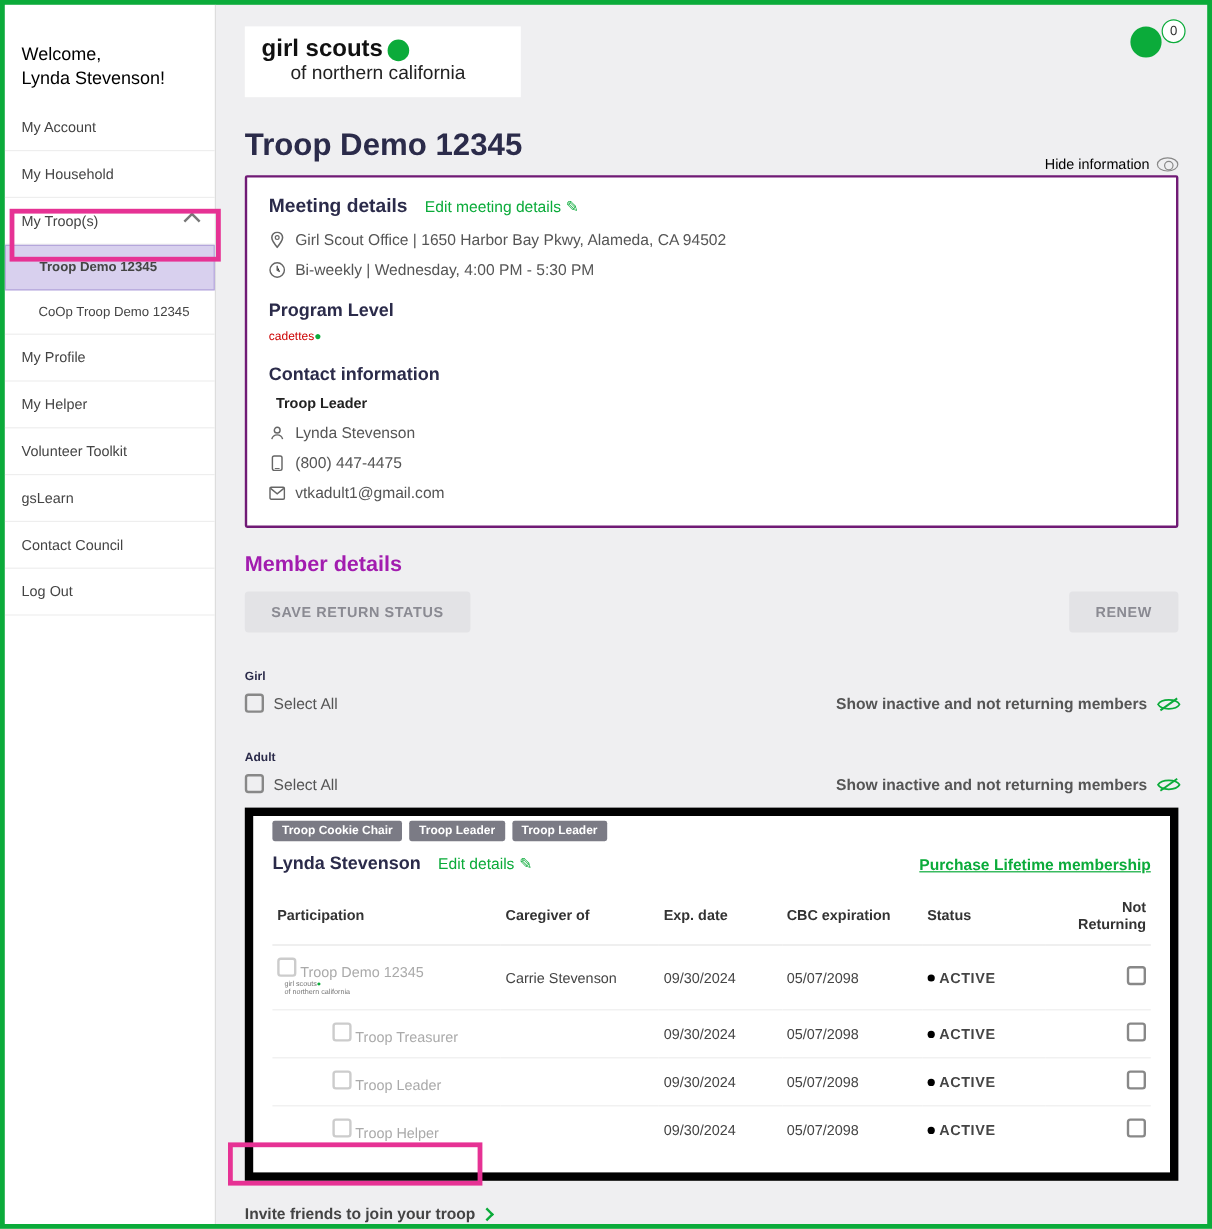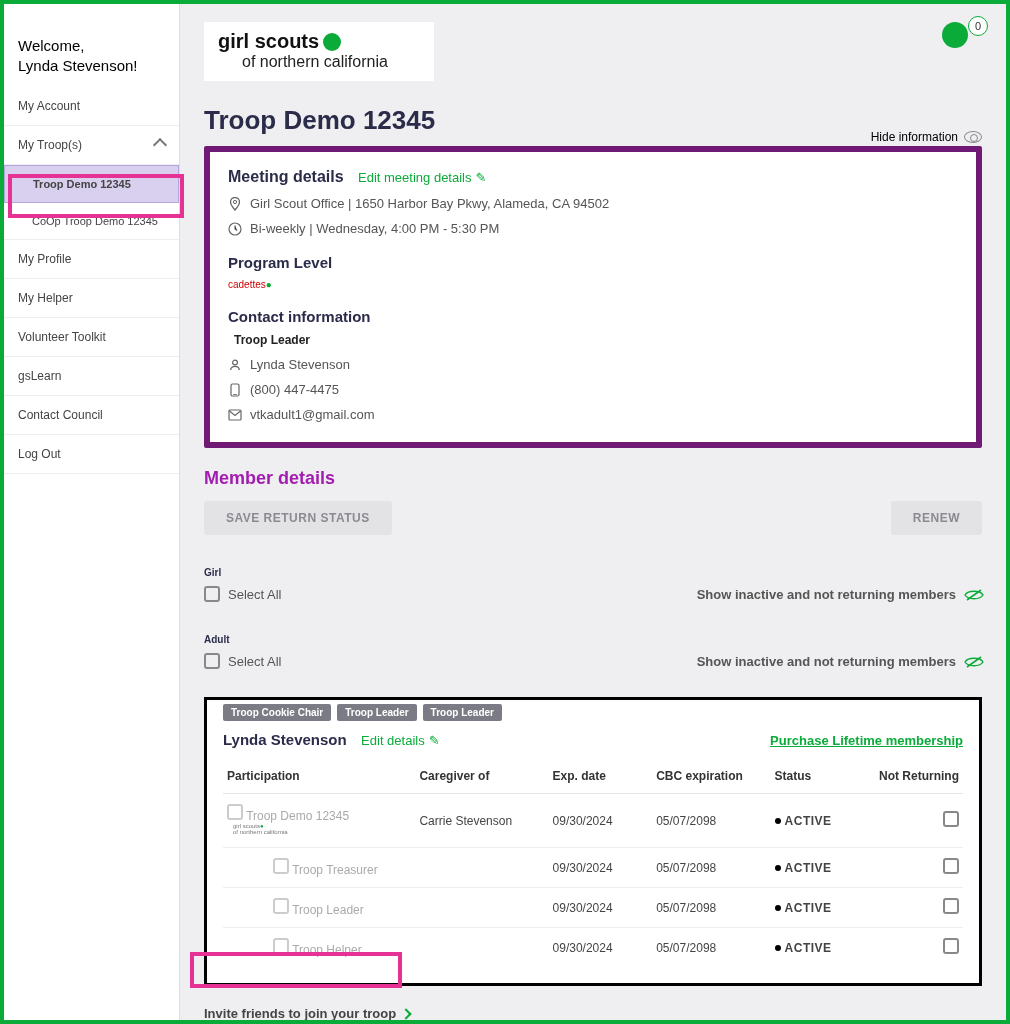--- a/index.html
+++ b/index.html
@@ -36,21 +36,21 @@
   .cart .badge { position: absolute; right: -6px; top: -6px; width: 20px; height: 20px;
                  border: 1px solid #0bab3a; border-radius: 50%; background: #fff;
                  display: flex; align-items: center; justify-content: center; font-size: 11px; color: #333; }
 
   .page-title { font-size: 26px; font-weight: 800; color: #2b2b4a; margin-top: 24px; }
   .hide-info { float: right; font-size: 12px; color: #000000; margin-top: -6px; display: flex; gap: 6px; align-items: center; }
   .eye { width: 18px; height: 12px; border: 1px solid #888; border-radius: 60%; display: inline-block; position: relative; }
   .eye::after { content: ""; position: absolute; left: 5px; top: 2px; width: 6px; height: 6px; border: 1px solid #888; border-radius: 50%; }
 
   
-  .card { background: #fff; border: 6px solid #701a75; border-radius: 2px; margin-top: 10px; padding: 16px 18px 20px 18px; }
+  .card { background: #fff; border: 2px solid #701a75; border-radius: 2px; margin-top: 10px; padding: 16px 18px 20px 18px; }
   .sec-title { font-size: 16px; font-weight: 700; color: #2b2b4a; display: inline-block; }
   .edit-link { color: #0bab3a; font-size: 13px; margin-left: 10px; display: inline-flex; align-items: center; gap: 4px; cursor: pointer; }
   .pencil { color: #0bab3a; }
   .meta-row { display: flex; align-items: center; gap: 8px; color: #555; font-size: 13px; margin-top: 10px; }
   .ico { width: 14px; height: 14px; display: inline-flex; align-items: center; justify-content: center; color: #666; }
   .sub-h { font-weight: 700; color: #2b2b4a; margin-top: 18px; font-size: 15px; }
   .prog-badge { margin-top: 8px; font-size: 10px; color: #c00; }
   .prog-badge .dot { color: #0bab3a; }
 
   .contact-block { margin-top: 6px; }
@@ -61,21 +61,21 @@
   .btn-row { display: flex; justify-content: space-between; gap: 14px; margin-top: 12px; }
   .pill-btn { background: #e3e3e6; color: #8a8a92; font-weight: 700; font-size: 12px;
               padding: 10px 22px; border-radius: 3px; border: none; cursor: pointer; letter-spacing: .5px; }
   .group-h { font-weight: 800; color: #2b2b4a; margin-top: 32px; font-size: 10px; }
   .select-row { display: flex; align-items: center; justify-content: space-between; margin-top: 8px; font-size: 13px; color: #555; }
   .select-left { display: flex; align-items: center; gap: 8px; }
   .checkbox { width: 16px; height: 16px; border: 2px solid #888; border-radius: 3px; display: inline-block; }
   .eye-slash { width: 18px; height: 12px; color: #0bab3a; }
 
   
-  .member-card { background: #fff; border: 3px solid #000000; margin-top: 28px; padding: 0 16px 16px 16px; }
+  .member-card { background: #fff; border: 7px solid #000000; margin-top: 12px; padding: 0 16px 16px 16px; }
   .role-tags { display: flex; gap: 6px; padding: 6px 0; transform: translateY(-2px); }
   .tag { background: #7b7b85; color: #fff; font-size: 10px; padding: 3px 8px; border-radius: 2px; font-weight: 600; }
   .member-head { display: flex; justify-content: space-between; align-items: center; margin-top: 2px; }
   .member-name { font-weight: 800; color: #2b2b4a; font-size: 15px; }
   .purchase { color: #0bab3a; font-size: 13px; font-weight: 700; text-decoration: underline; cursor: pointer; }
 
   table.part { width: 100%; border-collapse: collapse; margin-top: 14px; font-size: 12px; color: #444; }
   table.part th { text-align: left; font-weight: 700; color: #333; padding: 6px 4px 10px 4px; border-bottom: 1px solid #e4e4e4; }
   table.part td { padding: 10px 4px; border-top: 1px solid #eee; vertical-align: middle; }
   .muted { color: #aaa; }
@@ -96,20 +96,23 @@
 
 <div class="app">
 
   <aside class="sidebar">
     <div class="welcome">
       <div>Welcome,</div>
       <div>Lynda Stevenson!</div>
     </div>
     <div class="nav-item">
       <span>My Account</span>
+    </div>
+    <div class="nav-item">
+      <span>My Household</span>
     </div>
     <div class="nav-item">
       <span>My Troop(s)</span>
       <span class="chev"></span>
     </div>
     <div class="nav-item child active">
       <span>Troop Demo 12345</span>
     </div>
     <div class="nav-item child">
       <span>CoOp Troop Demo 12345</span>

